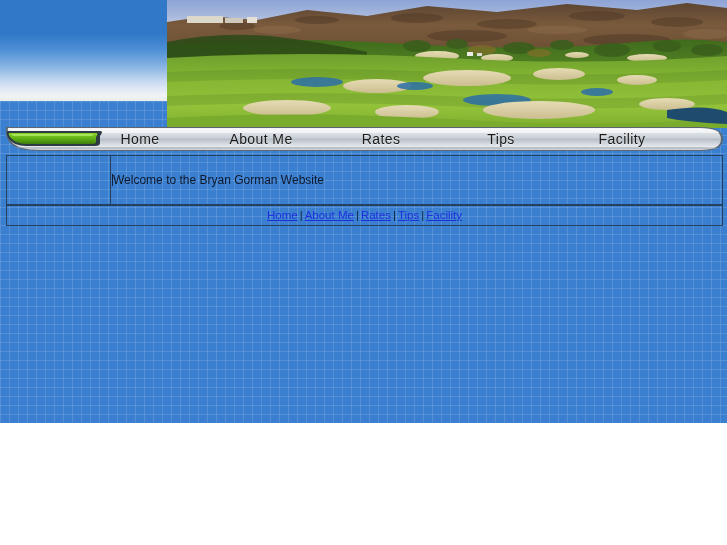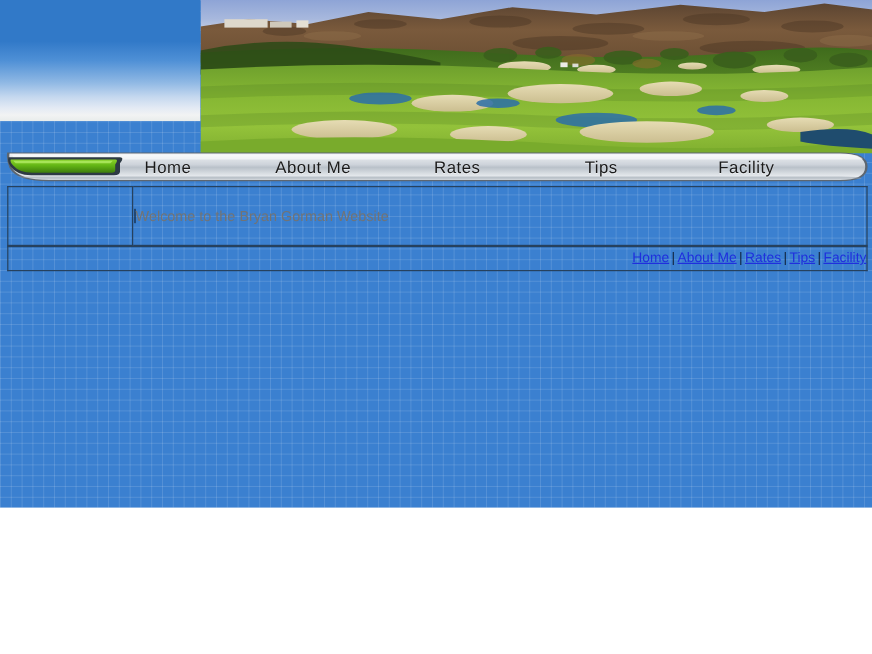--- a/index.html
+++ b/index.html
@@ -147,21 +147,21 @@
   }
   td.side-cell {
     width: 103px;
   }
   td.main-cell {
     padding: 2px 0 0 2px;
   }
   .welcome-text {
     font-family: "Liberation Sans", sans-serif;
     font-size: 12px;
-    color: #737373;
+    color: #0f172a;
     line-height: 16px;
     padding: 16px 0 10px 1px;
     white-space: nowrap;
   }
   .caret {
     display: inline-block;
     width: 1px;
     height: 12px;
     background: #10223a;
     vertical-align: -2px;
@@ -174,21 +174,21 @@
     top: 205px;
     width: 717px;
     border-collapse: collapse;
     border: 1px solid #26415e;
     table-layout: fixed;
   }
   #footer-table td {
     border: 1px solid #26415e;
     height: 16px;
     padding: 1px 0 2px 0;
-    text-align: right;
+    text-align: center;
   }
   .footer-links {
     font-family: "Liberation Sans", sans-serif;
     font-size: 11.5px;
     color: #10223a;
     line-height: 14px;
   }
   .footer-links a {
     color: #1f2fdd;
     text-decoration: underline;

